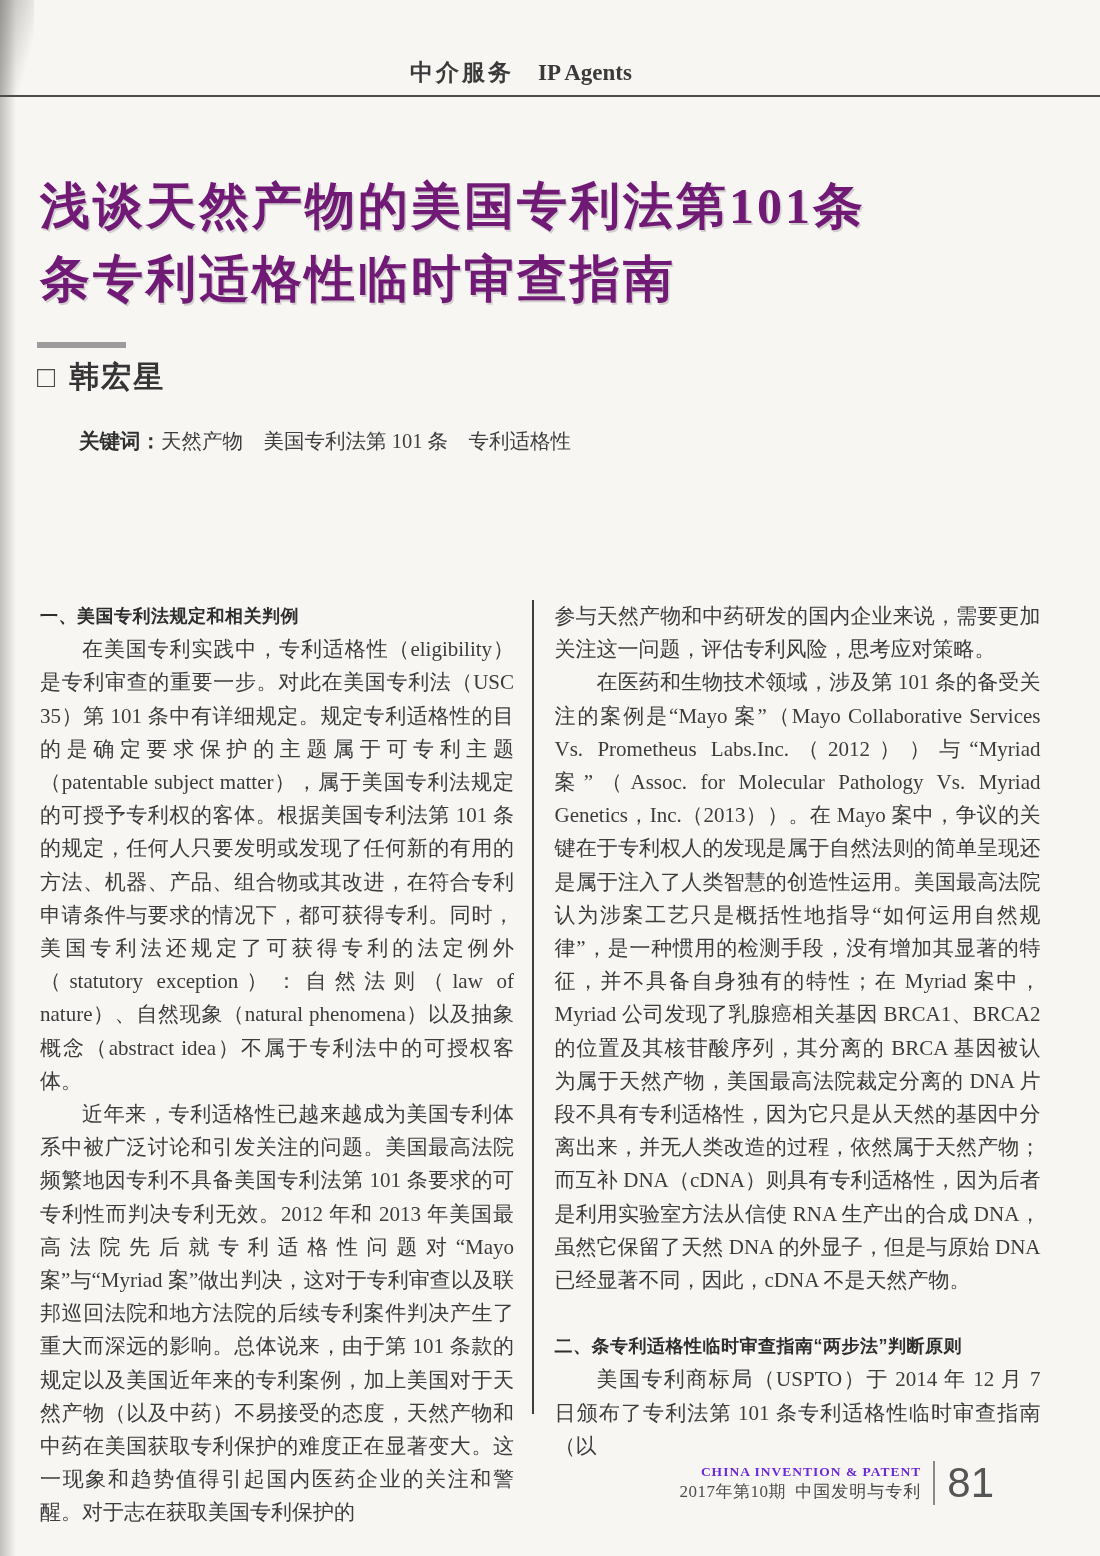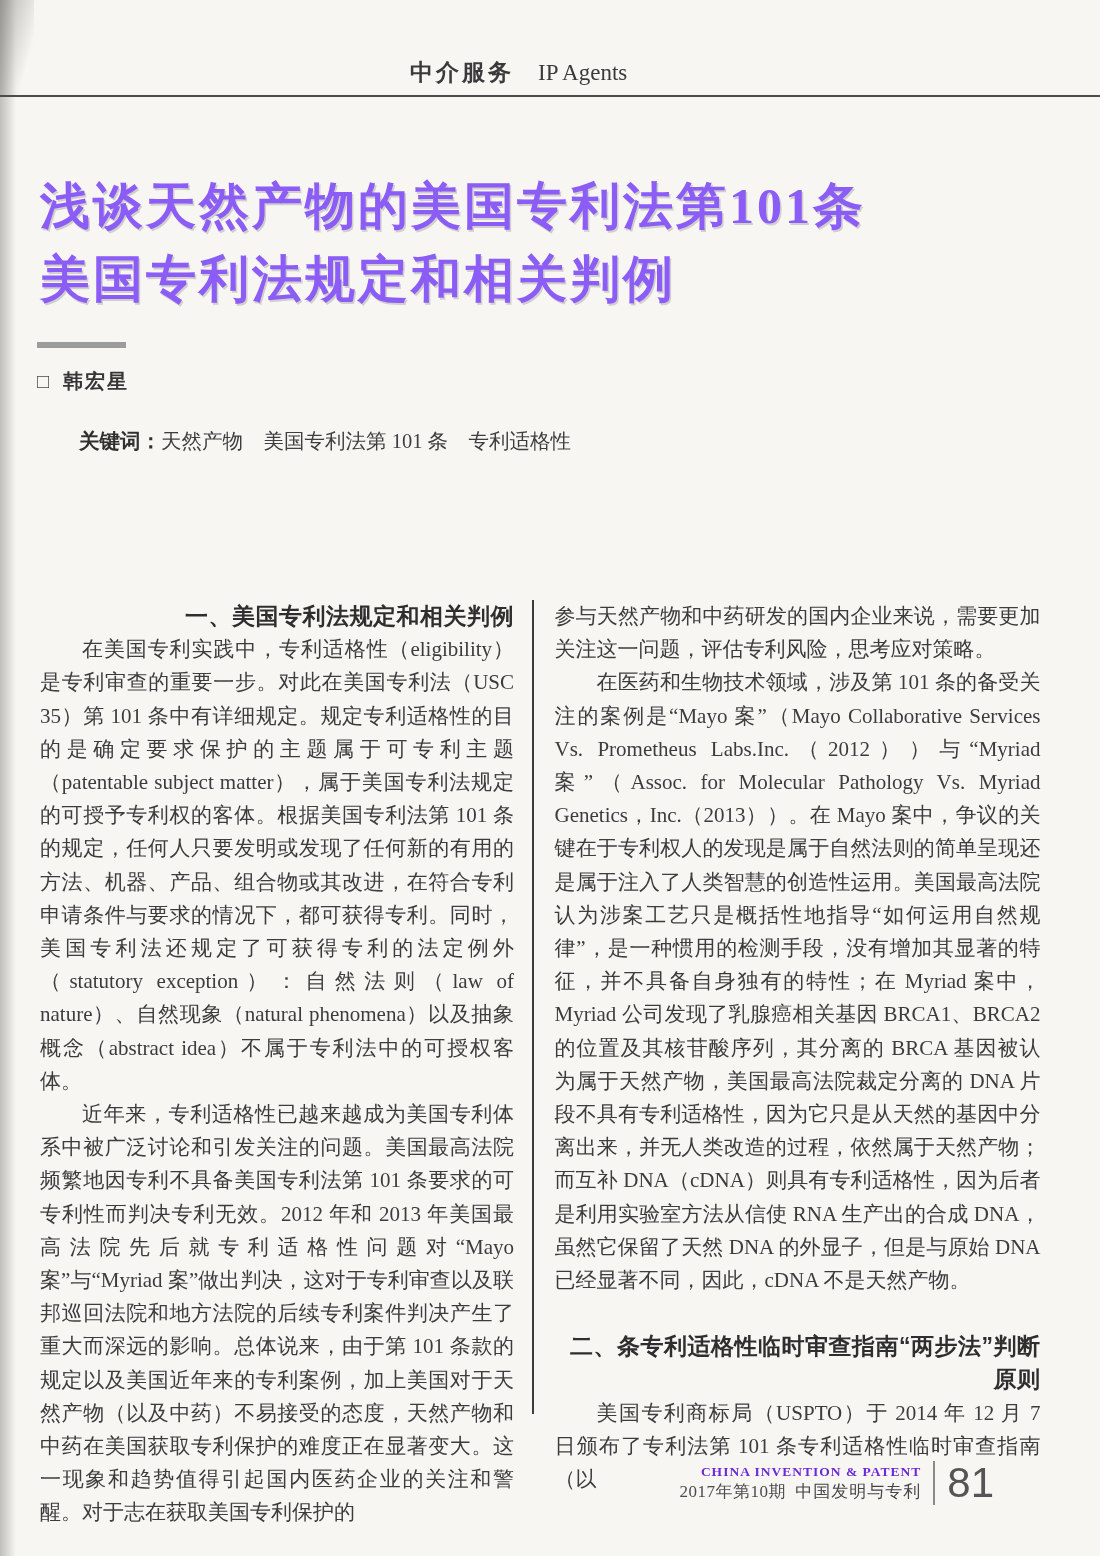--- a/index.html
+++ b/index.html
@@ -24,41 +24,41 @@
   .page-header {
     position: absolute; left: 410px; top: 57px;
     display: flex; align-items: baseline; gap: 24px;
   }
   .page-header .cn {
     font-family: "Liberation Sans", sans-serif;
     font-weight: bold; font-size: 23px; color: #3a3a3a; letter-spacing: 3px;
   }
   .page-header .en {
     font-family: "Liberation Serif", serif;
-    font-weight: normal; font-size: 23px; color: #3a3a3a;
+    font-weight: bold; font-size: 23px; color: #3a3a3a;
   }
   .header-rule {
     position: absolute; left: 0; top: 95px; width: 1100px; height: 2px;
     background: #4c4c4c;
   }
   .article-title {
     position: absolute; left: 40px; top: 170px; width: 1000px;
     font-family: "Liberation Serif", serif;
     font-weight: bold; font-size: 50px; line-height: 73px;
-    color: #8b5cf6; letter-spacing: 3px;
+    color: #701a75; letter-spacing: 3px;
     text-shadow: 1.5px 1.5px 0 rgba(90,90,90,0.25);
   }
   .author-bar {
     position: absolute; left: 37px; top: 342px; width: 89px; height: 6px;
     background: #9c9c9c;
   }
   .author-line {
-    position: absolute; left: 37px; top: 368px;
+    position: absolute; left: 37px; top: 357px;
     font-family: Liberation Sans, sans-serif;
-    font-weight: bold; font-size: 20px; color: #353535; letter-spacing: 2px;
+    font-weight: bold; font-size: 30px; color: #353535; letter-spacing: 2px;
   }
   .author-line .marker { font-weight: normal; color: #4a4a4a; margin-right: 12px; }
   .abstract-block {
     position: absolute; left: 38px; top: 424px; width: 1026px;
     font-size: 20.5px; line-height: 34px; color: #3e3e3e;
     text-align: justify;
   }
   .abstract-block p { text-indent: 2em; }
   .abstract-block .label {
     font-family: "Liberation Sans", sans-serif; font-weight: bold; color: #303030;
@@ -70,22 +70,22 @@
   }
   .col { font-size: 21px; line-height: 33.2px; text-align: justify; color: #3c3c3c; }
   .col-left { width: 474px; }
   .col-right { width: 486px; }
   .col-divider {
     width: 1.5px; height: 814px; background: #3d3d3d;
     margin-left: 18px; margin-right: 21px; flex-shrink: 0;
   }
   .col h3 {
     font-family: "Liberation Sans", sans-serif;
-    font-size: 23px; font-weight: bold; color: #2e2e2e;
-    line-height: 33.2px; text-align: right; letter-spacing: 0.5px;
+    font-size: 18px; font-weight: bold; color: #2e2e2e;
+    line-height: 33.2px; text-align: left; letter-spacing: 0.5px;
   }
   .col p { text-indent: 2em; }
   .col p.continuation { text-indent: 0; }
   .col .section-gap { margin-top: 33px; }
   .page-footer {
     position: absolute; top: 1461px; right: 106px;
     display: flex; align-items: center; gap: 12px;
   }
   .journal-block { text-align: right; line-height: 1.25; }
   .journal-en {
@@ -112,21 +112,21 @@
 
 <div class="page-header">
   <span class="cn">中介服务</span>
   <span class="en">IP Agents</span>
 </div>
 
 <div class="header-rule"></div>
 
 <h1 class="article-title">
   <span>浅谈天然产物的美国专利法第101条</span><br>
-  <span>美国专利法规定和相关判例</span>
+  <span>条专利适格性临时审查指南</span>
 </h1>
 
 <div class="author-bar"></div>
 
 <div class="author-line">
   <span class="marker">□</span><span>韩宏星</span>
 </div>
 
 <div class="abstract-block">
   <p class="keywords-line"><span class="label">关键词：</span><span>天然产物　美国专利法第 101 条　专利适格性</span></p>

